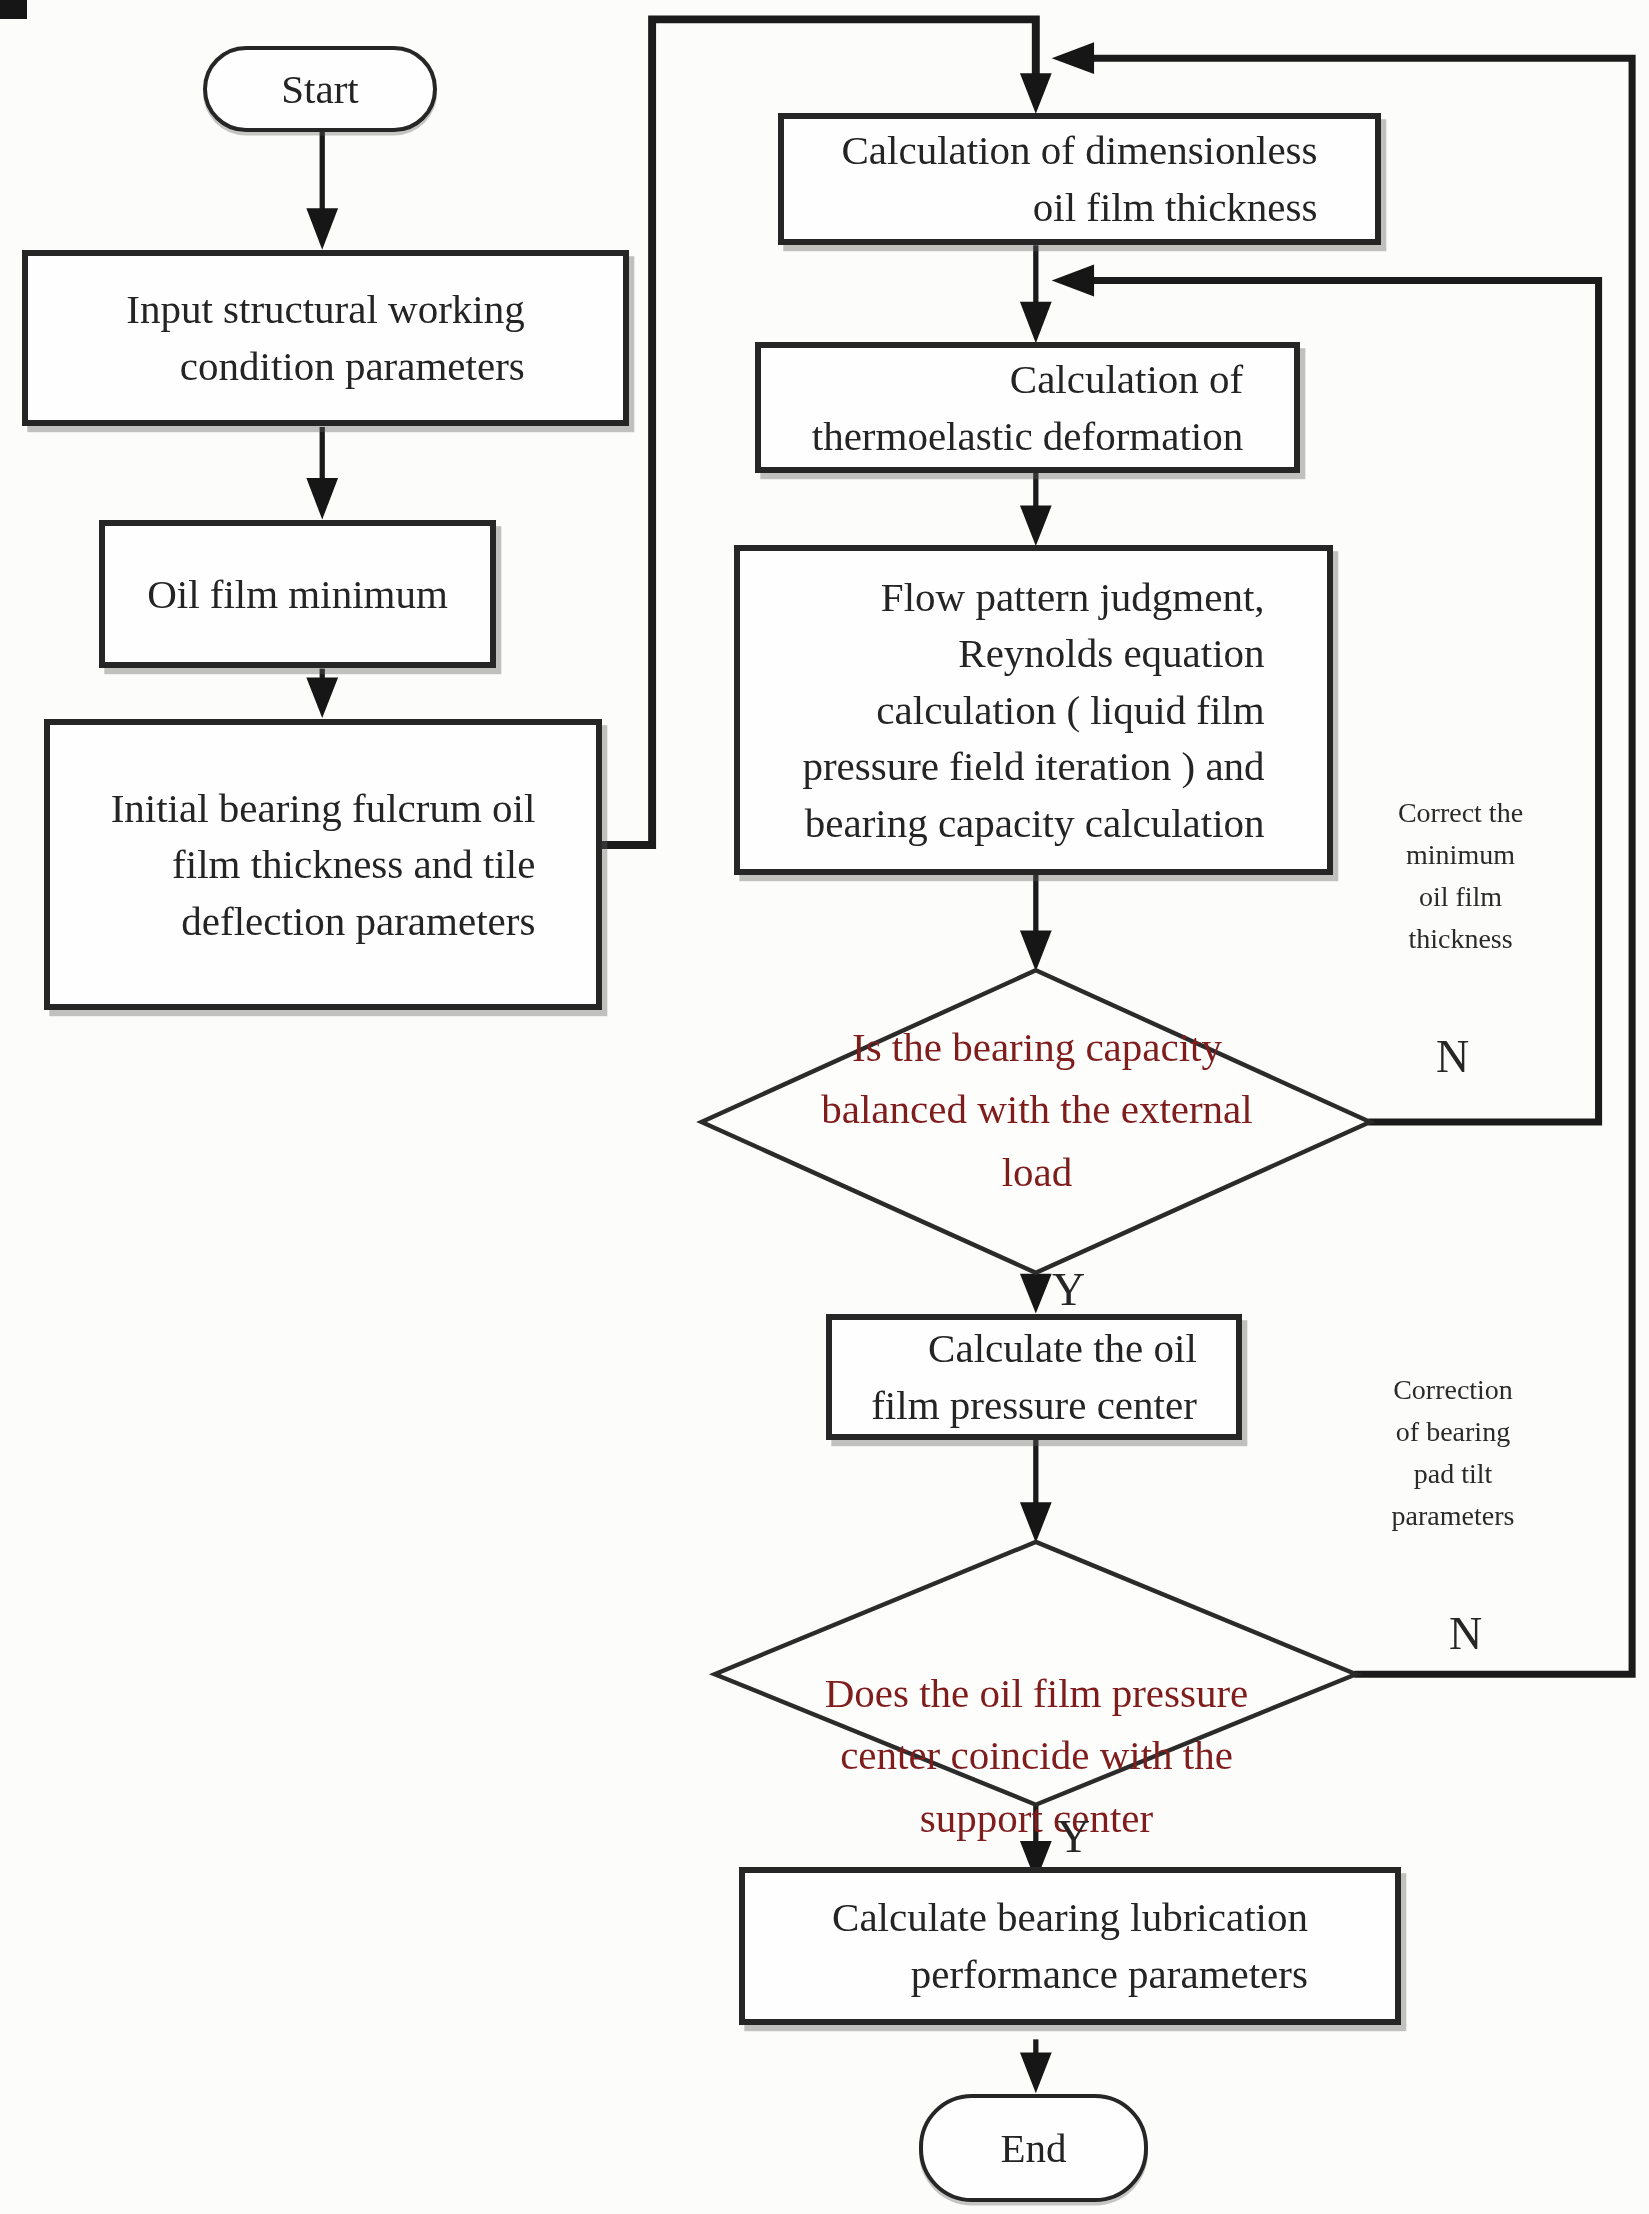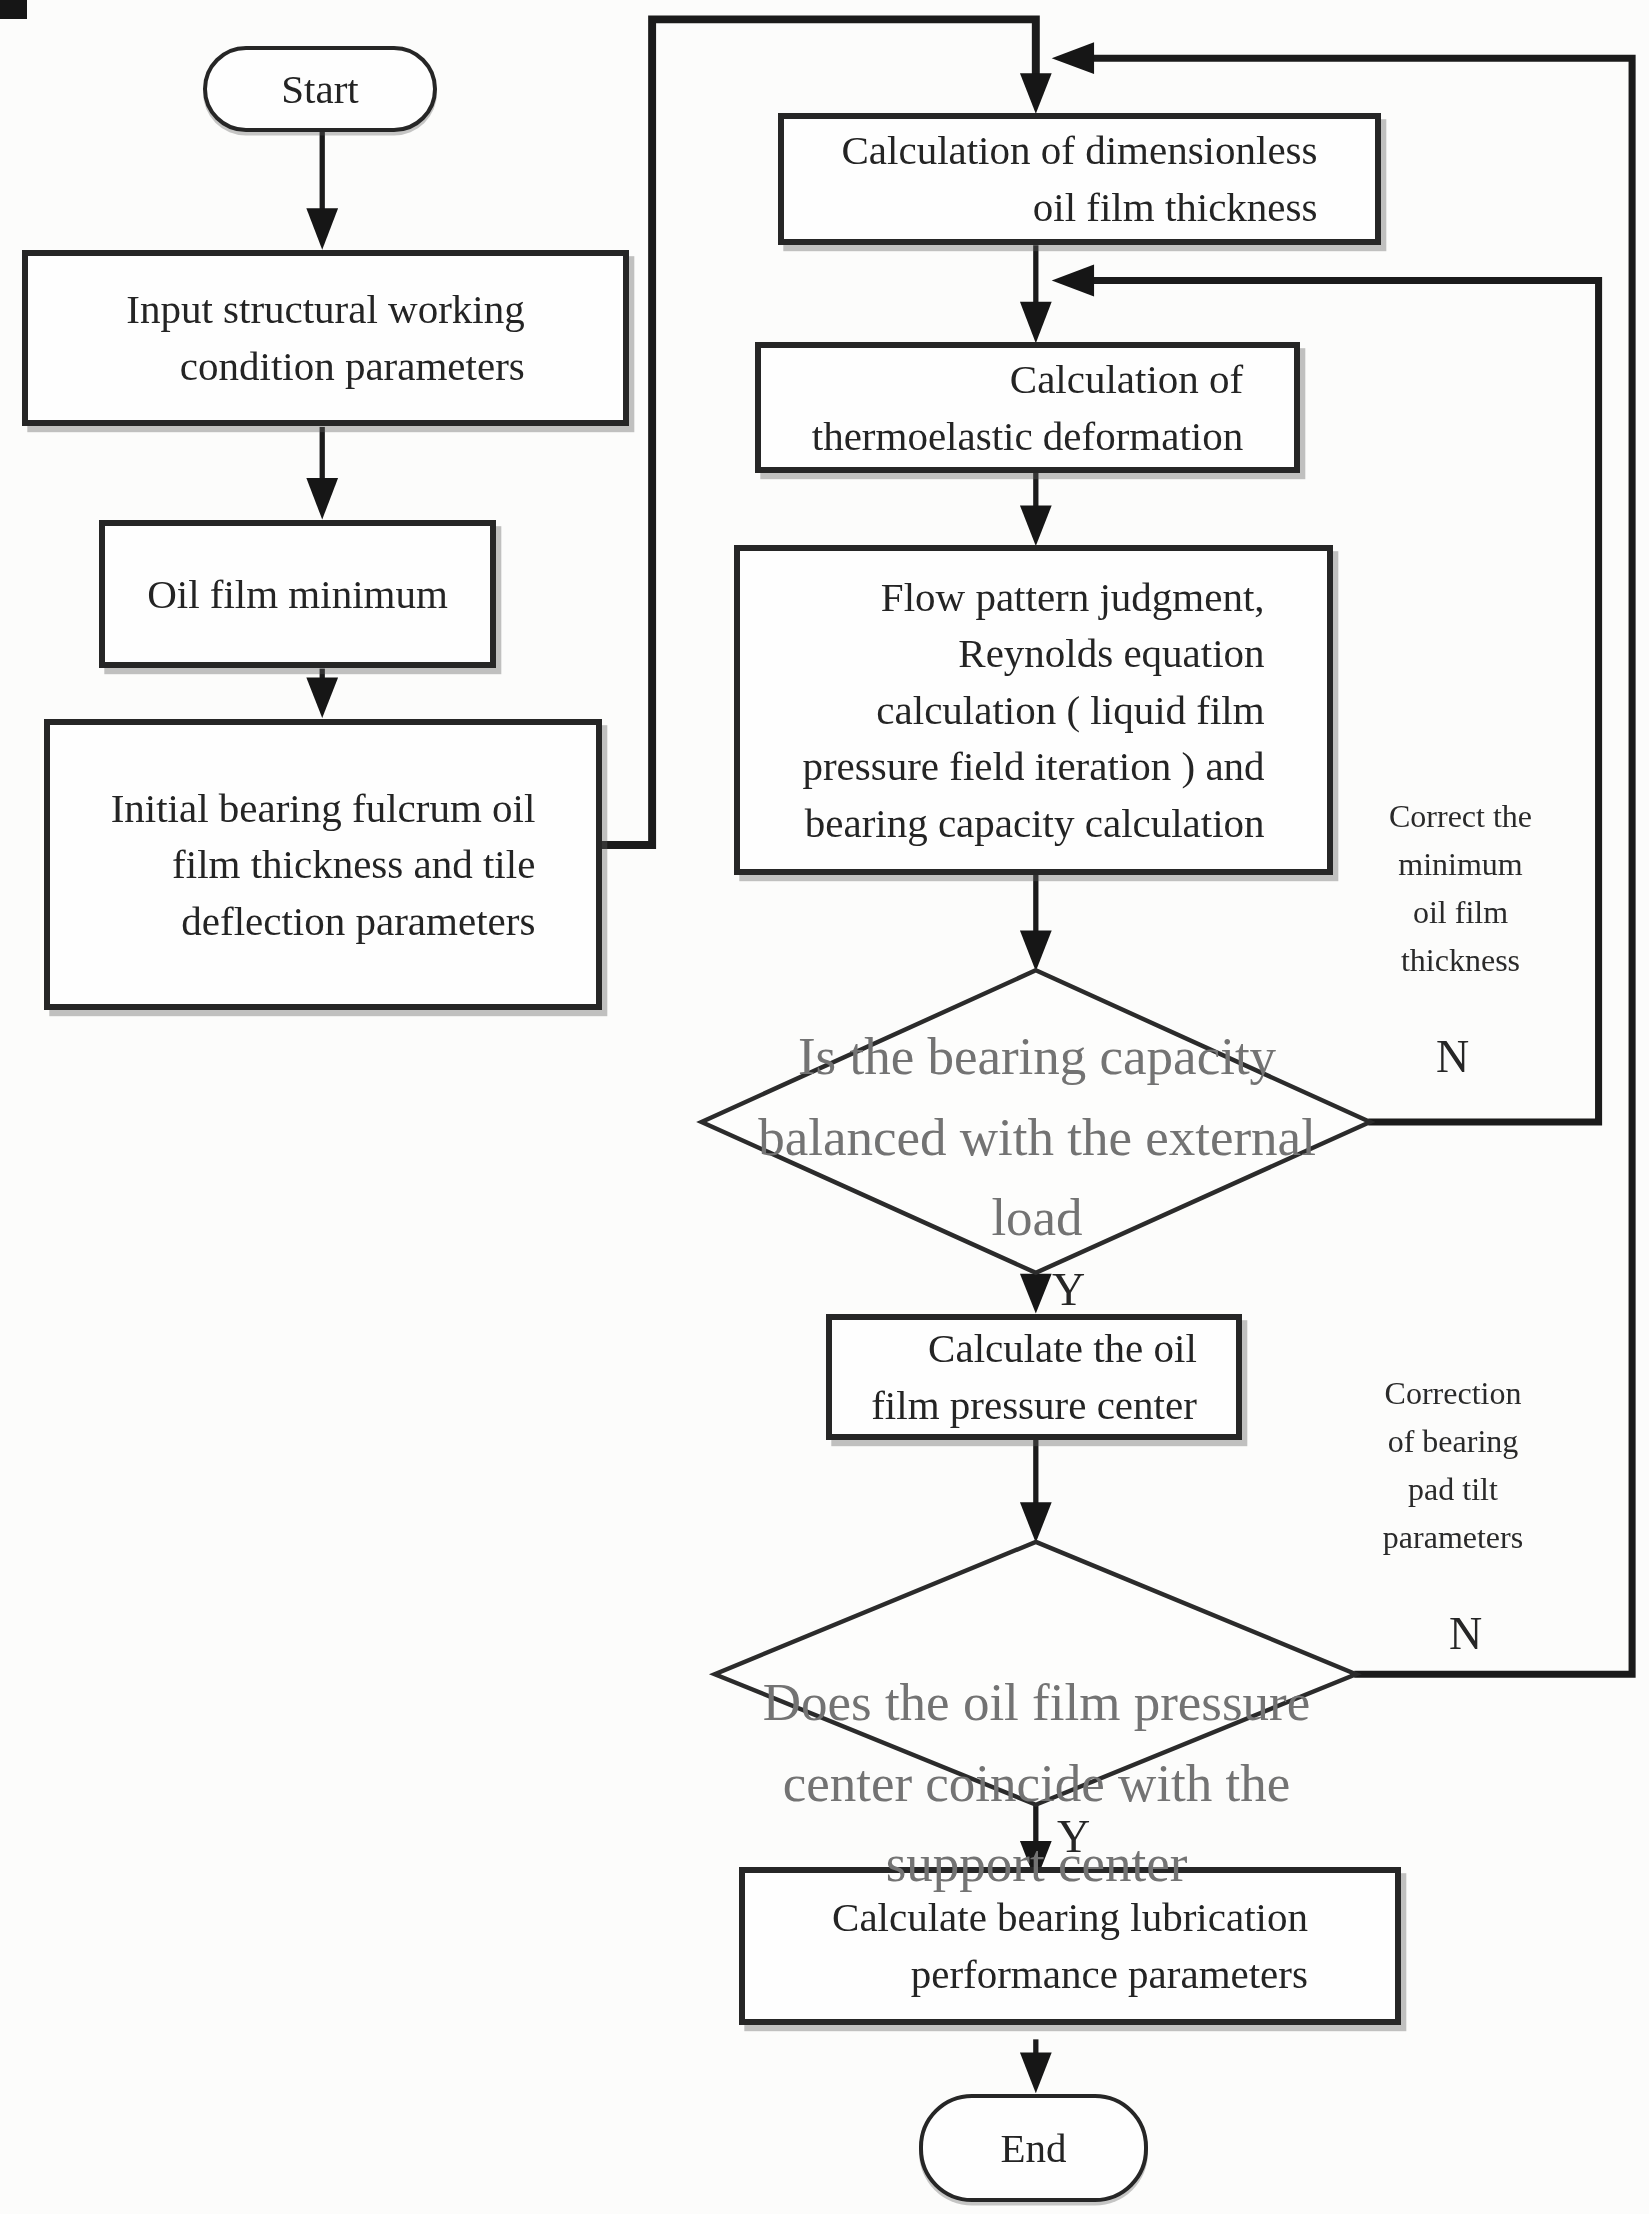--- a/index.html
+++ b/index.html
@@ -25,28 +25,28 @@
     color:#242424;
   }
   .terminator{
     border-radius:53px;
     border-width:4.4px;
     box-shadow:0 3.5px 0 rgba(95,95,95,0.35);
   }
   .dtext{
     position:absolute;
     text-align:center;
-    font-size:53px;line-height:1.52;
+    font-size:41px;line-height:1.52;
     white-space:pre-line;
-    color:#737373;
+    color:#7f1d1d;
   }
   .sidenote{
     position:absolute;
     text-align:center;
-    font-size:32px;line-height:1.5;
+    font-size:28px;line-height:1.5;
     white-space:pre-line;
     color:#2a2a2a;
   }
   .branch{
     position:absolute;
     font-size:46px;
     color:#262626;
   }
   #corner-artifact{
     position:absolute;left:0;top:0;width:26.5px;height:19.4px;background:#161616;

